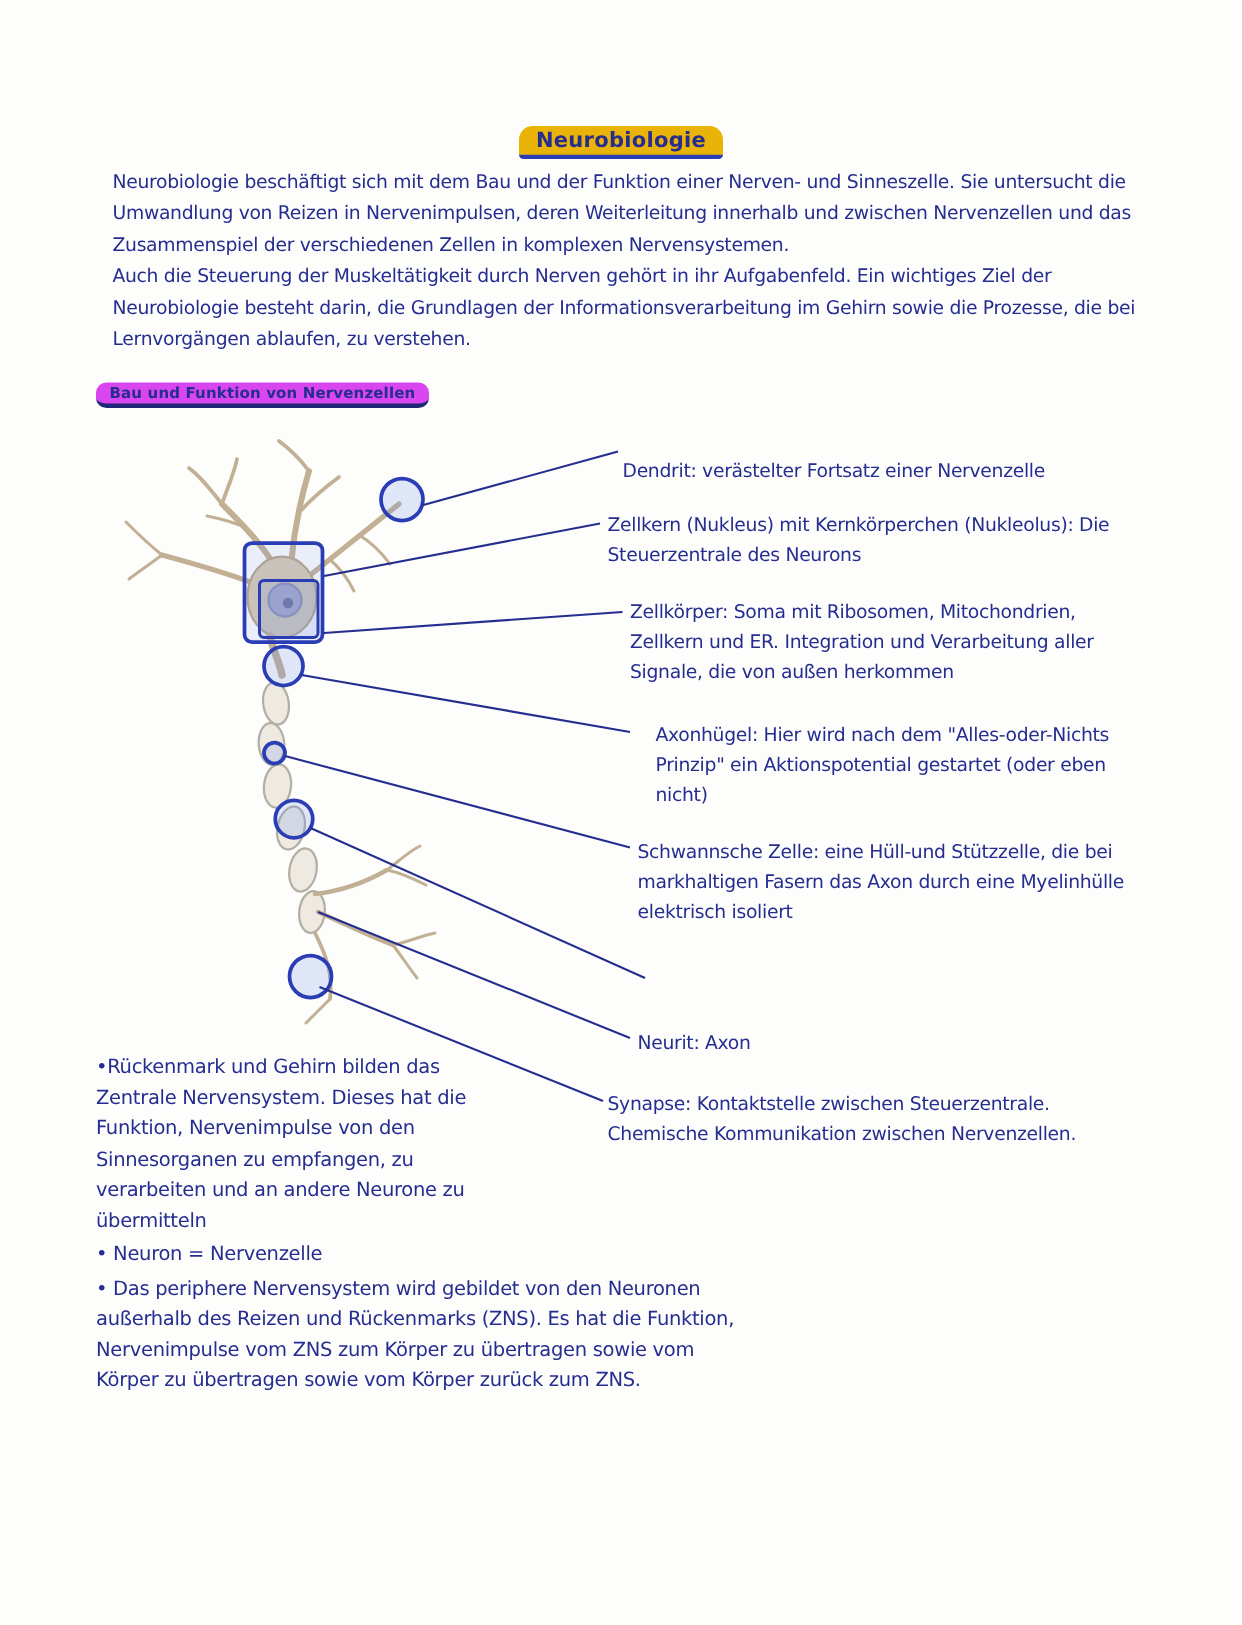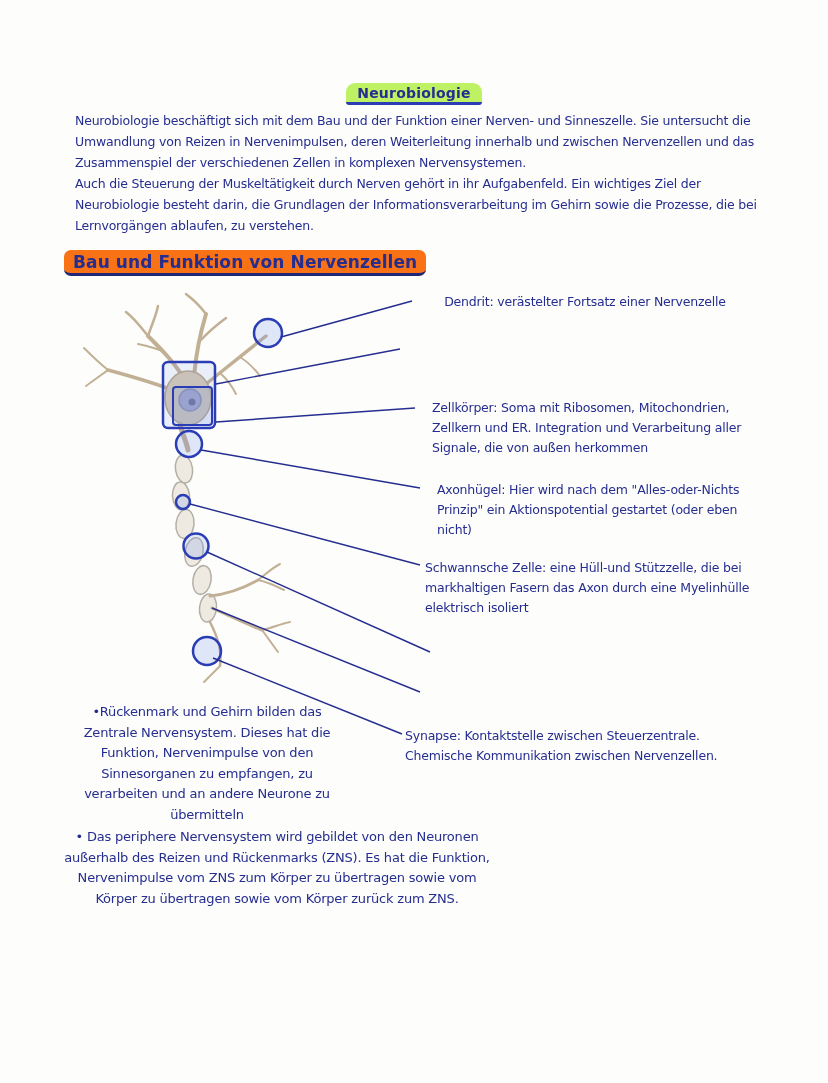--- a/index.html
+++ b/index.html
@@ -4,52 +4,52 @@
 <style>
   * { margin:0; padding:0; box-sizing:border-box; }
   html,body { background:#e9e9e7; }
   body { font-family:"DejaVu Sans", sans-serif; }
   .page {
     position:relative; width:828px; height:1083px; margin:0 auto;
     background:#fdfdfc; overflow:hidden; color:#252d8f;
   }
   .title-wrap { position:absolute; top:83px; left:0; width:100%; text-align:center; }
   .hl-title {
-    display:inline-block; background:#bef264; border-bottom:3px solid #2a3db5;
+    display:inline-block; background:#eab308; border-bottom:3px solid #2a3db5;
     border-radius:9px 9px 3px 3px; padding:2px 11px 1px; font-size:14px; font-weight:bold;
     letter-spacing:0.2px;
   }
   .intro {
     position:absolute; left:75px; width:690px; font-size:12.5px; line-height:21px;
     letter-spacing:-0.2px; text-align:left;
   }
   .p1 { top:110px; }
   .p2 { top:173px; }
   .section-wrap { position:absolute; top:250px; left:64px; }
   .hl-section {
-    display:inline-block; background:#f97316; border-bottom:3px solid #1f2776;
-    border-radius:7px; padding:2px 9px 1px; font-size:17px; font-weight:bold;
+    display:inline-block; background:#d946ef; border-bottom:3px solid #1f2776;
+    border-radius:7px; padding:2px 9px 1px; font-size:10px; font-weight:bold;
     letter-spacing:0.1px;
   }
   .diagram-svg { position:absolute; left:60px; top:278px; z-index:1; }
   .lbl {
     position:absolute; z-index:2; font-size:12.5px; line-height:20px;
     letter-spacing:-0.2px;
   }
-  .lbl-dendrit     { left:415px; top:292px; width:340px;text-align:center; }
+  .lbl-dendrit     { left:415px; top:304px; width:340px; }
   .lbl-zellkern    { left:405px; top:340px; width:350px; }
-  .lbl-zellkoerper { left:420px; top:398px; width:330px;margin-left:12px; }
+  .lbl-zellkoerper { left:420px; top:398px; width:330px; }
   .lbl-axonhuegel  { left:425px; top:480px; width:315px;margin-left:12px; }
   .lbl-schwannsche { left:425px; top:558px; width:325px; }
   .lbl-ranvier     { left:436px; top:646px; width:300px; }
   .lbl-neurit      { left:425px; top:685px; width:300px; }
   .lbl-synapse     { left:405px; top:726px; width:365px; }
   .notes {
     position:absolute; left:64px; top:702px; width:430px; z-index:2;
-    font-size:13px; line-height:20.5px; letter-spacing:-0.2px;text-align:center;
+    font-size:13px; line-height:20.5px; letter-spacing:-0.2px;
   }
   .note { margin-bottom:2px; }
   .note-zns  { max-width:286px; }
   .note-pns  { max-width:426px; }
 </style>
 </head>
 <body>
 
 <div class="page">
 
@@ -124,23 +124,26 @@
       <line x1="156" y1="144" x2="355" y2="130"></line>
       <line x1="141" y1="172" x2="360" y2="210"></line>
       <line x1="130" y1="226" x2="360" y2="287"></line>
       <line x1="147" y1="274" x2="370" y2="374"></line>
       <line x1="152" y1="330" x2="360" y2="414"></line>
       <line x1="153" y1="380" x2="342" y2="456"></line>
     </g>
   </svg>
 
   <div class="lbl lbl-dendrit">Dendrit: verästelter Fortsatz einer Nervenzelle</div>
+  <div class="lbl lbl-zellkern">Zellkern (Nukleus) mit Kernkörperchen (Nukleolus): Die Steuerzentrale des Neurons</div>
   <div class="lbl lbl-zellkoerper">Zellkörper: Soma mit Ribosomen, Mitochondrien, Zellkern und ER. Integration und Verarbeitung aller Signale, die von außen herkommen</div>
   <div class="lbl lbl-axonhuegel">Axonhügel: Hier wird nach dem "Alles-oder-Nichts Prinzip" ein Aktionspotential gestartet (oder eben nicht)</div>
   <div class="lbl lbl-schwannsche">Schwannsche Zelle: eine Hüll-und Stützzelle, die bei markhaltigen Fasern das Axon durch eine Myelinhülle elektrisch isoliert</div>
+  <div class="lbl lbl-neurit">Neurit: Axon</div>
   <div class="lbl lbl-synapse">Synapse: Kontaktstelle zwischen Steuerzentrale. Chemische Kommunikation zwischen Nervenzellen.</div>
 
   <div class="notes">
     <div class="note note-zns">•Rückenmark und Gehirn bilden das Zentrale Nervensystem. Dieses hat die Funktion, Nervenimpulse von den Sinnesorganen zu empfangen, zu verarbeiten und an andere Neurone zu übermitteln</div>
+    <div class="note note-neuron">• Neuron = Nervenzelle</div>
     <div class="note note-pns">• Das periphere Nervensystem wird gebildet von den Neuronen außerhalb des Reizen und Rückenmarks (ZNS). Es hat die Funktion, Nervenimpulse vom ZNS zum Körper zu übertragen sowie vom Körper zu übertragen sowie vom Körper zurück zum ZNS.</div>
   </div>
 
 </div>
 
 </body></html>

